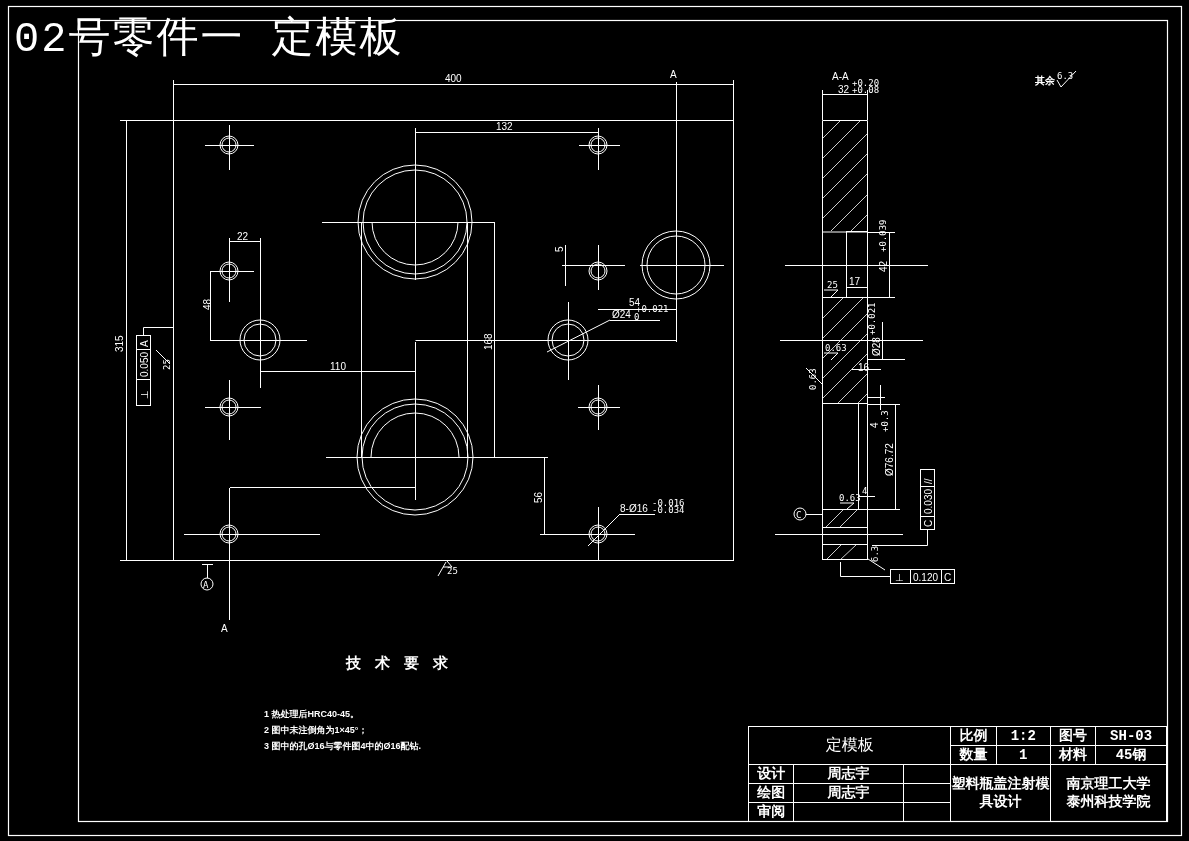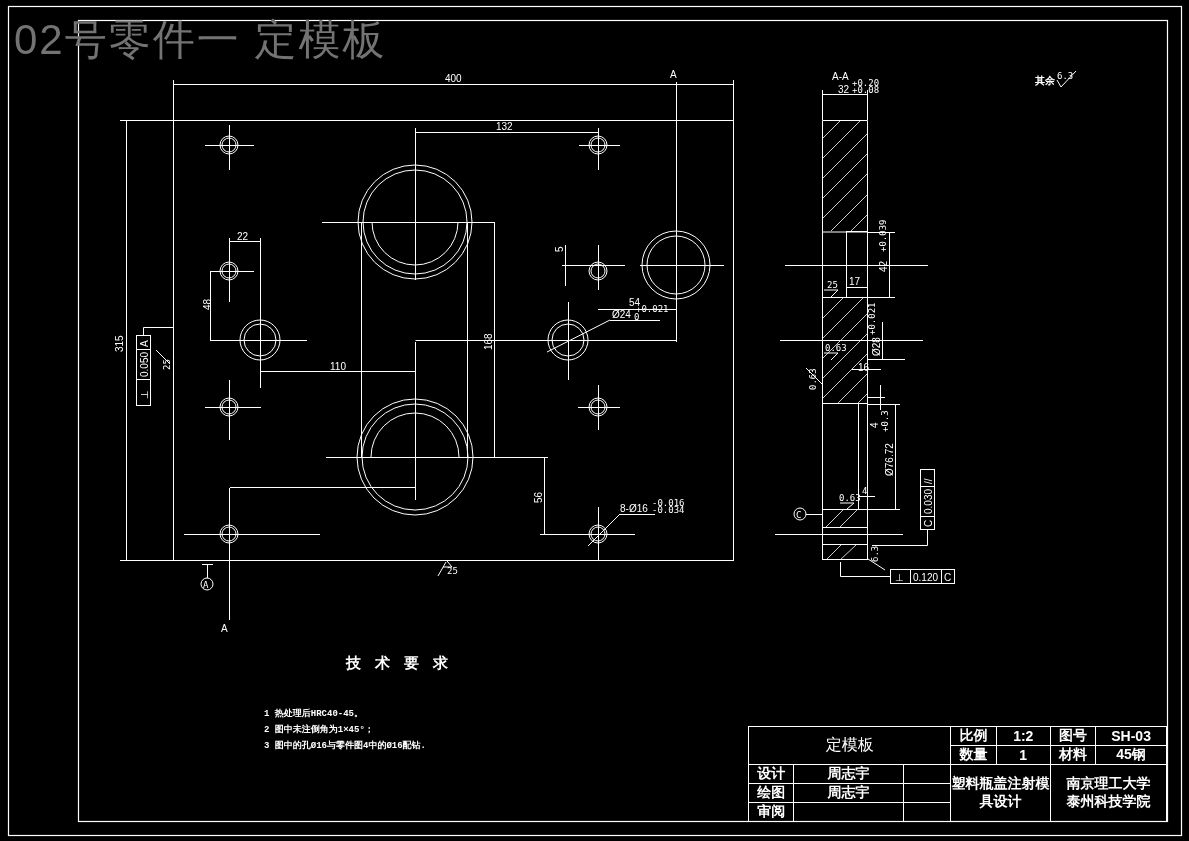--- a/index.html
+++ b/index.html
@@ -4,25 +4,25 @@
 <style>
   html,body{margin:0;padding:0;background:#000;}
   body{width:1189px;height:841px;position:relative;overflow:hidden;font-family:"DejaVu Sans",sans-serif;}
   svg{position:absolute;left:0;top:0;}
   .ln{stroke:#fff;stroke-width:1;fill:none;}
   .lnt{stroke:#fff;stroke-width:1.2;fill:none;}
   .hatch{stroke:#fff;stroke-width:0.8;}
   .t{fill:#fff;font-family:"Liberation Sans",sans-serif;font-size:10px;}
   .tm{fill:#fff;font-family:"DejaVu Sans Mono",monospace;font-size:9px;}
   .tcn{fill:#fff;font-family:"DejaVu Sans",sans-serif;font-size:10px;font-weight:bold;}
-  .title{position:absolute;left:14px;top:14px;color:#737373;font-family:Liberation Sans, sans-serif;font-size:42px;line-height:52px;white-space:nowrap;letter-spacing:2px;}
-  .tb{position:absolute;left:748px;top:726px;width:419px;height:96px;border-collapse:collapse;font-family:Liberation Sans, sans-serif;color:#fff;}
+  .title{position:absolute;left:14px;top:14px;color:#ffffff;font-family:Liberation Mono, monospace;font-size:42px;line-height:52px;white-space:nowrap;letter-spacing:2px;}
+  .tb{position:absolute;left:748px;top:726px;width:419px;height:96px;border-collapse:collapse;font-family:Liberation Mono, monospace;color:#fff;}
   .tb td{border:1px solid #fff;text-align:center;font-size:14px;font-weight:bold;padding:0;height:18px;}
   .tb .big{font-size:16px;font-weight:normal;}
-  .tech{position:absolute;left:264px;top:706px;color:#fff;font-family:Liberation Mono, monospace;font-size:9px;line-height:16px;font-weight:bold;}
+  .tech{position:absolute;left:264px;top:706px;color:#fff;font-family:Liberation Sans, sans-serif;font-size:9px;line-height:16px;font-weight:bold;}
   .tech-title{position:absolute;left:346px;top:654px;color:#fff;font-family:Liberation Serif, serif;font-size:15px;letter-spacing:14px;font-weight:bold;}
 </style>
 </head>
 <body>
 
 <svg width="1189" height="841" viewBox="0 0 1189 841">
 
   <rect x="8.5" y="6.5" width="1173" height="829" class="lnt"></rect>
   <rect x="78.5" y="20.5" width="1089" height="801" class="lnt"></rect>
 

